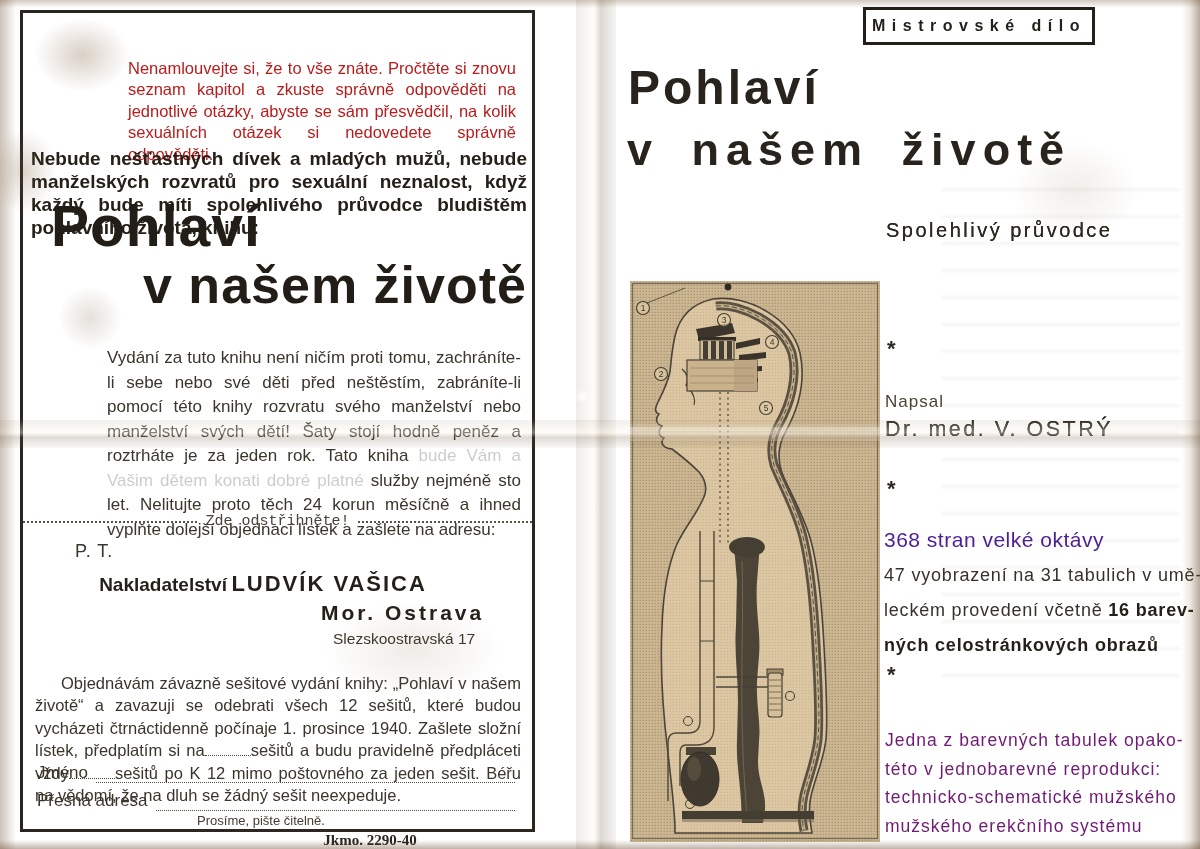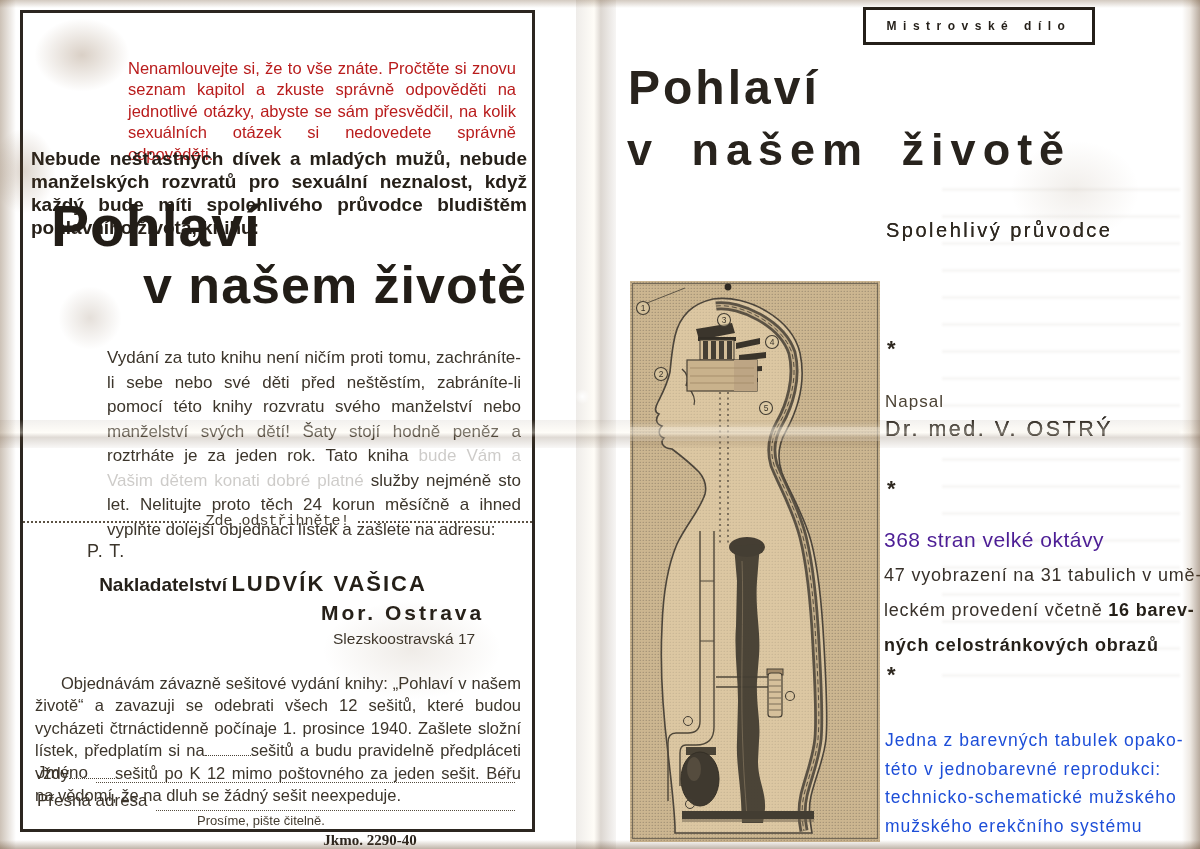--- a/index.html
+++ b/index.html
@@ -37,51 +37,51 @@
   .frame *{position:absolute;}
   .intro{left:105px;top:28px;width:388px;font-size:16.5px;line-height:21.5px;text-align:justify;color:#b91c1c;}
   .lead{left:8px;top:115px;width:496px;font-size:19px;line-height:23px;font-weight:bold;text-align:justify;color:#262019;}
   .ltitle1{left:28px;top:180px;font-size:57px;font-weight:bold;letter-spacing:1px;color:#221d17;}
   .ltitle2{left:120px;top:242px;font-size:52px;font-weight:bold;letter-spacing:1px;color:#221d17;}
   .bodypar{left:84px;top:316px;width:414px;font-size:17px;line-height:24.5px;text-align:justify;color:#3c352b;}
   .bodypar .faded{opacity:.25;filter:blur(.4px);}
   .cutrow{left:0;top:500px;width:100%;display:flex;align-items:center;color:#4a4236;font-size:15px;font-family:Liberation Mono, monospace;}
   .cutrow .dotline{flex:1;border-top:2px dotted #5c5244;height:0;}
   .cutrow .cutlabel{padding:0 8px;white-space:nowrap;}
-  .addressee{left:64px;top:528px;font-size:18px;color:#3c352b;letter-spacing:1px;}
+  .addressee{left:52px;top:528px;font-size:18px;color:#3c352b;letter-spacing:1px;}
   .publine{left:30px;top:558px;width:420px;text-align:center;color:#241f18;white-space:nowrap;}
   .publine .pfx{font-weight:bold;font-size:19px;position:static;}
   .publine .pname{font-weight:bold;font-size:22px;letter-spacing:2px;position:static;}
   .pubcity{left:298px;top:588px;font-size:21px;font-weight:bold;letter-spacing:3px;color:#262019;}
   .pubstreet{left:310px;top:617px;font-size:15.5px;color:#3c352b;}
   .orderpar{left:12px;top:642px;width:486px;font-size:16.5px;line-height:22.5px;text-align:justify;text-indent:26px;color:#3c352b;}
   .orderpar .blank{display:inline-block;width:46px;height:11px;border-bottom:1.5px dotted #4a4236;position:static;}
   .formrow{left:14px;top:750px;width:478px;display:flex;align-items:flex-end;font-size:17px;color:#3c352b;}
   .formrow.addr{top:778px;}
   .formrow .flabel{white-space:nowrap;padding-right:8px;position:static;}
   .formrow .fline{flex:1;border-bottom:1.5px dotted #55 position:static;border-bottom:1.5px dotted #554c3e;height:14px;position:static;}
   .writenote{left:0;top:800px;width:476px;text-align:center;font-size:13px;color:#443c30;}
   .imprint{position:absolute;left:120px;top:832px;width:500px;text-align:center;font-family:"Liberation Serif",serif;font-weight:bold;font-size:15px;color:#2a241d;}
 
   
   .badge{position:absolute;left:863px;top:7px;width:226px;height:32px;border:3px solid #241f19;
-    display:flex;align-items:center;justify-content:center;font-weight:bold;font-size:12px;letter-spacing:6.5px;color:#241f19;white-space:nowrap;}
+    display:flex;align-items:center;justify-content:center;font-weight:bold;font-size:16px;letter-spacing:6.5px;color:#241f19;white-space:nowrap;}
   .rtitle1{position:absolute;left:628px;top:60px;font-size:48px;font-weight:bold;letter-spacing:3px;color:#28231d;}
   .rtitle2{position:absolute;left:627px;top:124px;font-size:45px;font-weight:bold;letter-spacing:7px;word-spacing:13px;color:#28231d;white-space:nowrap;}
   .subtitle{position:absolute;left:886px;top:210px;width:300px;font-size:20px;line-height:40px;letter-spacing:2.5px;color:#2e2820;text-shadow:0 0 .5px #2e2820;white-space:nowrap;}
   .star{position:absolute;font-size:22px;font-weight:bold;color:#2e2820;}
   .star.st1{left:887px;top:336px;}
   .star.st2{left:887px;top:476px;}
   .star.st3{left:887px;top:662px;}
   .napsal{position:absolute;left:885px;top:392px;font-size:17px;letter-spacing:1px;color:#4c4335;}
   .author{position:absolute;left:885px;top:417px;font-size:21.5px;letter-spacing:2.5px;color:#2b2620;text-shadow:0 0 .5px #2b2620;white-space:nowrap;}
   .spechead{position:absolute;left:884px;top:528px;font-size:21px;font-weight:normal;letter-spacing:.5px;color:#4c1d95;white-space:nowrap;}
   .specs{position:absolute;left:884px;top:558px;font-size:18px;line-height:35px;letter-spacing:.8px;color:#38312 8;color:#38312a;white-space:nowrap;}
   .specs b{font-weight:bold;color:#241f18;}
-  .notes{position:absolute;left:885px;top:726px;font-size:17.5px;line-height:28.5px;letter-spacing:1px;color:#1d4ed8;white-space:nowrap;}
+  .notes{position:absolute;left:885px;top:726px;font-size:17.5px;line-height:28.5px;letter-spacing:1px;color:#701a75;white-space:nowrap;}
   .figwrap{position:absolute;left:630px;top:281px;width:250px;height:561px;}
   svg text{font-family:"Liberation Sans",sans-serif;}
 </style>
 </head>
 <body>
 
 <div class="paper">
 
   <div class="ghost"></div>
 

